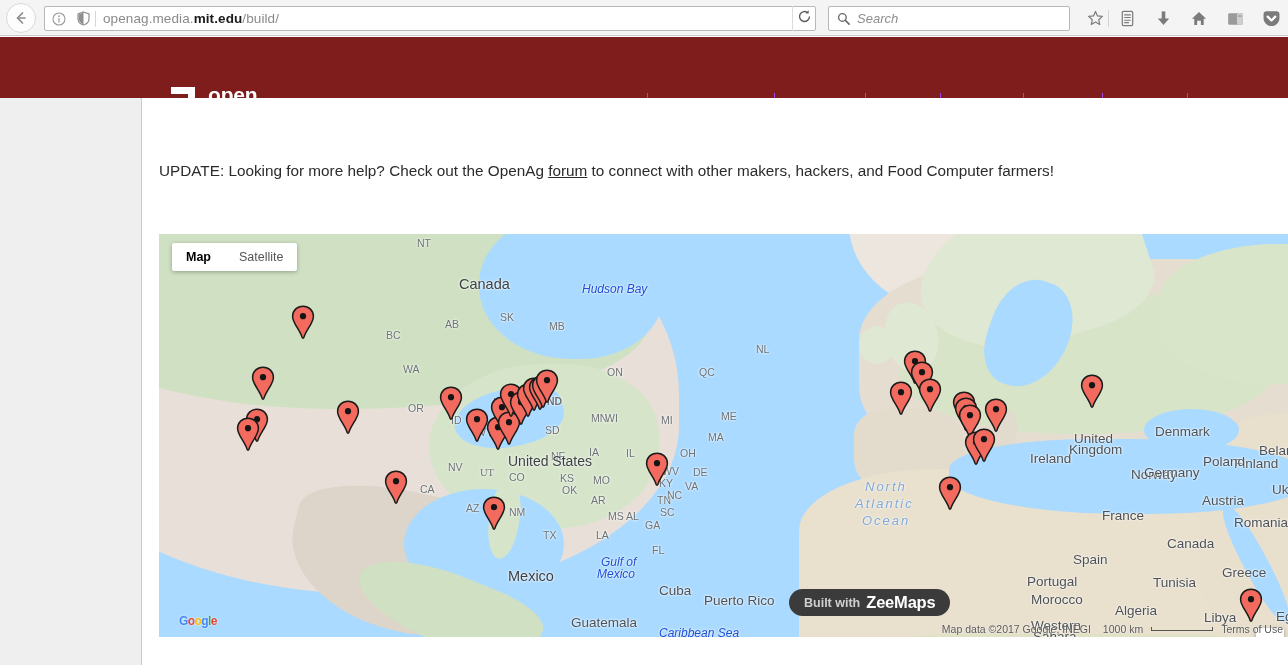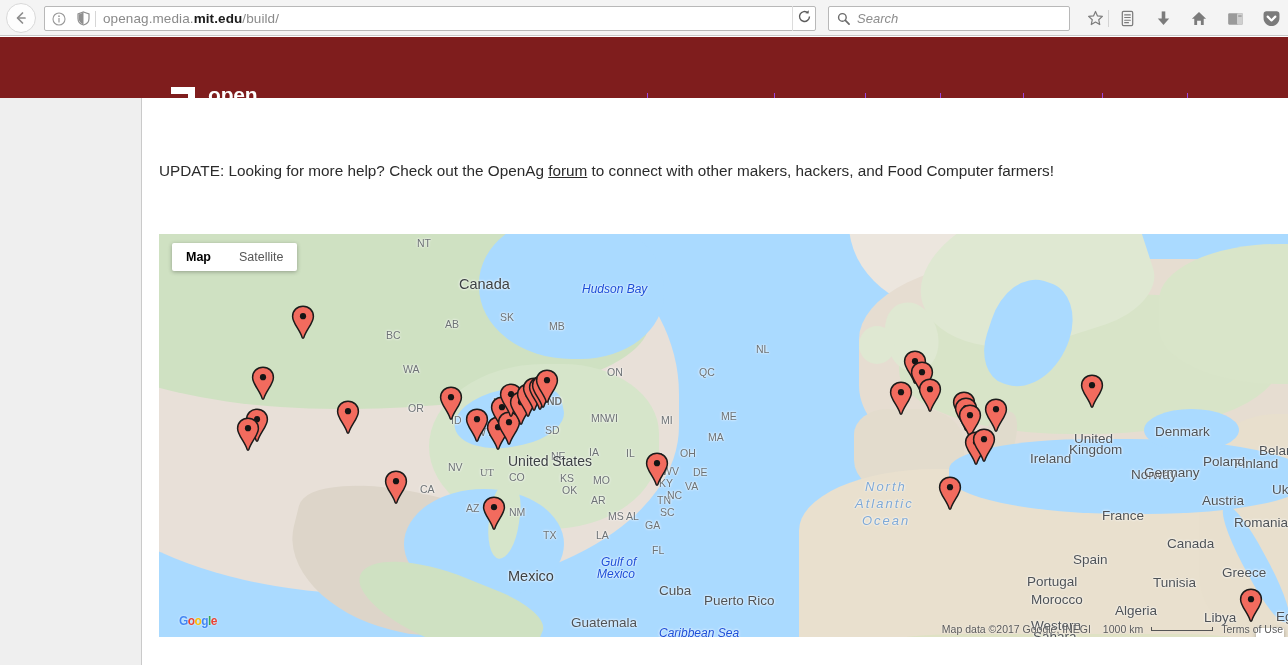--- a/index.html
+++ b/index.html
@@ -757,20 +757,24 @@
       <div class="maptype-btn" id="maptype-sat">Satellite</div>
     </div>
 
     <div id="zoom-ctl">
       <div class="zoom-btn">+</div>
 
     </div>
 
     <div id="google-logo"><span class="b">G</span><span class="r">o</span><span class="y">o</span><span class="b">g</span><span class="g">l</span><span class="r">e</span></div>
 
+    <div id="zeemaps-badge">
+      <span id="zee-built">Built with</span>
+      <span id="zee-name">ZeeMaps</span>
+    </div>
 
     <div id="attrib-bar">
       <span>Map data ©2017 Google, INEGI</span>
       <span>1000 km</span>
       <span id="scale-bar"></span>
       <span id="terms-link">Terms of Use</span>
     </div>
   </div>
   <div id="map-bottom-strip"></div>
 </div>

